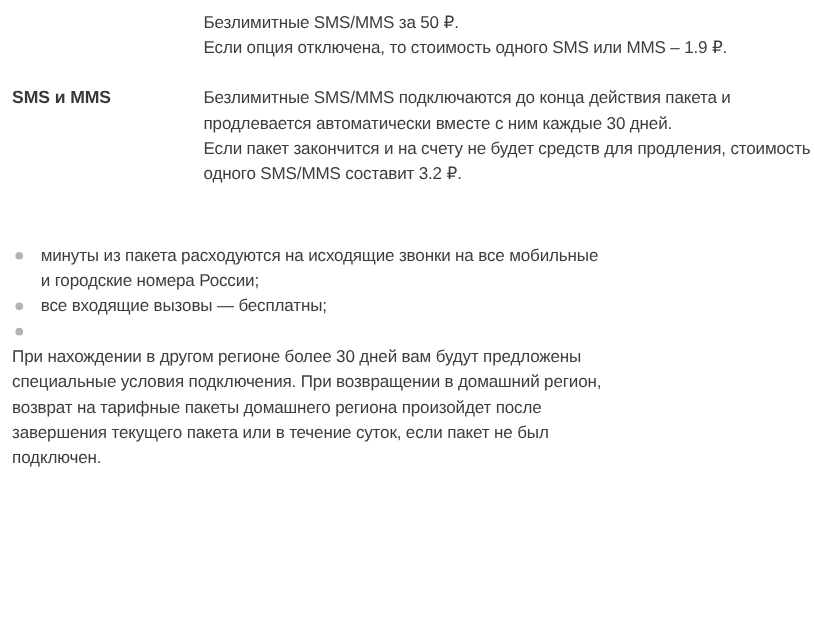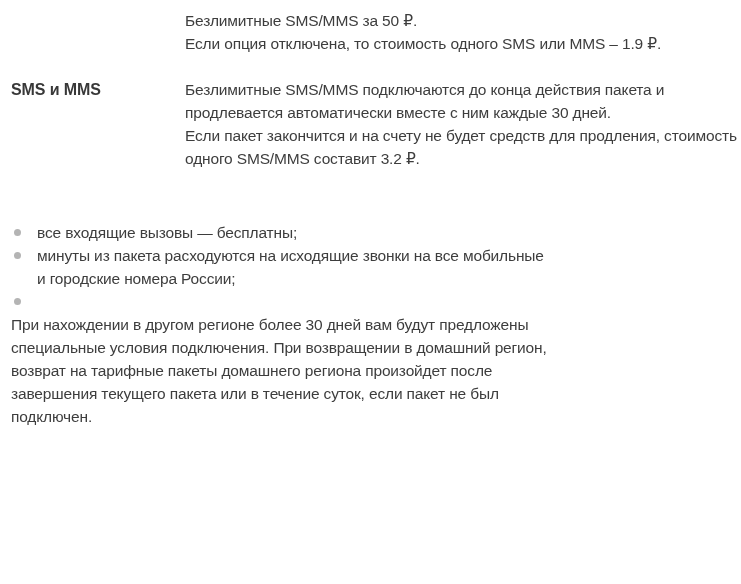--- a/index.html
+++ b/index.html
@@ -88,26 +88,26 @@
 Если пакет закончится и на счету не будет средств для продления, стоимость
 одного SMS/MMS составит 3.2 ₽.</p>
     </div>
   </div>
 
   <div class="row">
     <div class="row-content">
       <ul class="bullets">
         <li>
           <span class="bullet-dot"></span>
-          <span class="bullet-text">все входящие вызовы — бесплатны;</span>
+          <span class="bullet-text">минуты из пакета расходуются на исходящие звонки на все мобильные
+и городские номера России;</span>
         </li>
         <li>
           <span class="bullet-dot"></span>
-          <span class="bullet-text">минуты из пакета расходуются на исходящие звонки на все мобильные
-и городские номера России;</span>
+          <span class="bullet-text">все входящие вызовы — бесплатны;</span>
         </li>
         <li>
           <span class="bullet-dot"></span>
         </li>
       </ul>
       <p class="para outro">При нахождении в другом регионе более 30 дней вам будут предложены
 специальные условия подключения. При возвращении в домашний регион,
 возврат на тарифные пакеты домашнего региона произойдет после
 завершения текущего пакета или в течение суток, если пакет не был
 подключен.</p>

